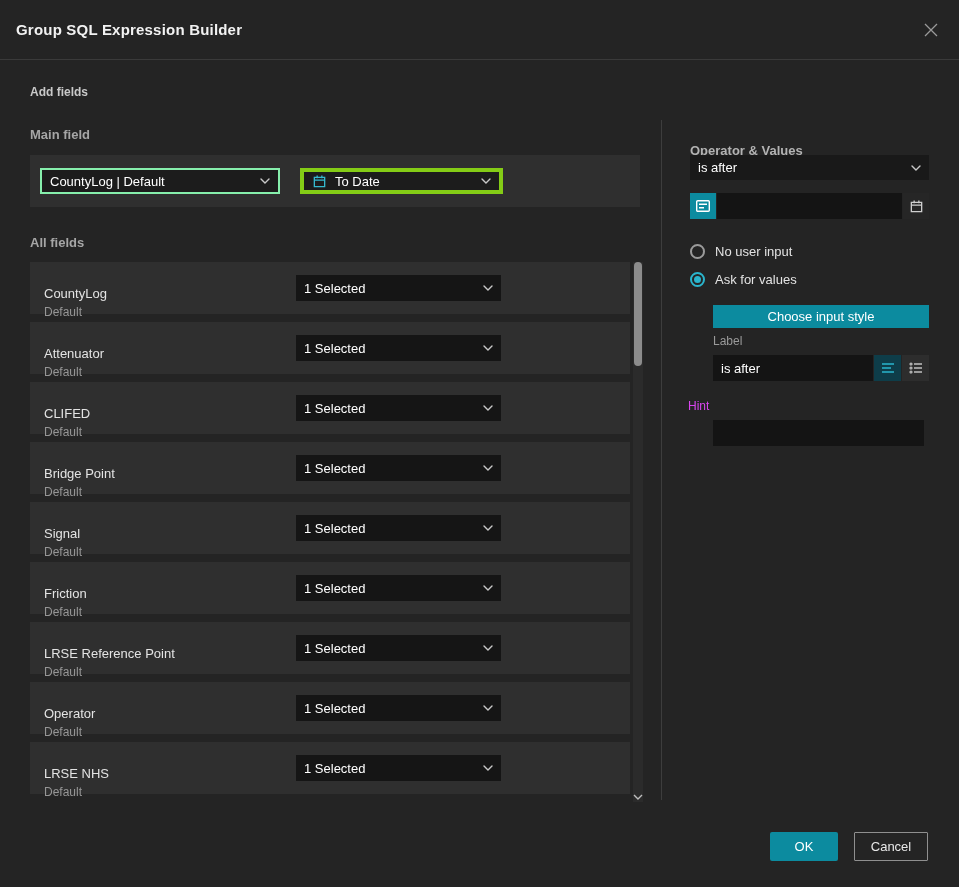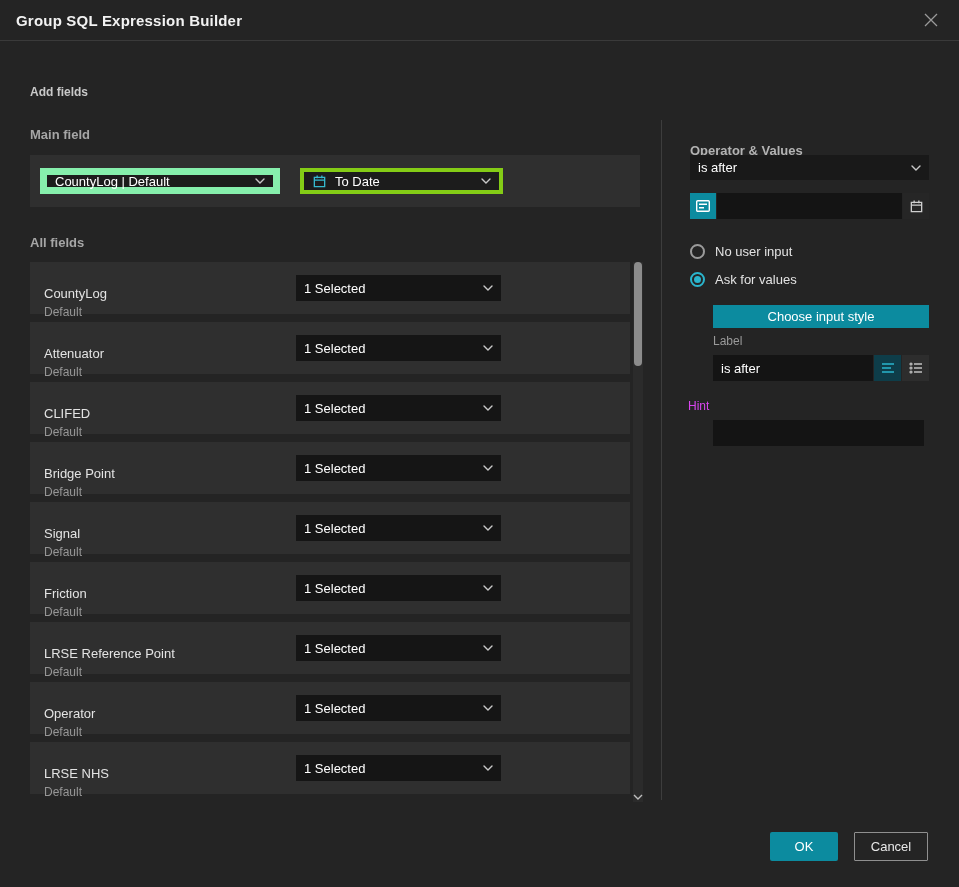--- a/index.html
+++ b/index.html
@@ -8,21 +8,21 @@
     --bg:#242424;
     --panel:#2f2f2f;
     --control:#161616;
   }
   *{box-sizing:border-box;}
   html,body{margin:0;padding:0;background:#1a1a1a;}
   body{font-family:"Liberation Sans","DejaVu Sans",sans-serif;}
   .dialog{position:relative;width:959px;height:887px;background:var(--bg);color:#e3e3e3;overflow:hidden;}
 
   
-  .titlebar{position:absolute;left:0;top:0;width:100%;height:41px;display:flex;align-items:center;
+  .titlebar{position:absolute;left:0;top:0;width:100%;height:60px;display:flex;align-items:center;
     justify-content:space-between;padding:0 16px;border-bottom:1px solid #3a3a3a;}
   .titlebar h1{margin:0;font-size:15px;font-weight:700;color:#f2f2f2;letter-spacing:.2px;}
   .close-btn{background:none;border:none;cursor:pointer;padding:4px;line-height:0;}
   .close-btn svg path{stroke:#9a9a9a;stroke-width:1.3;}
 
   
   .h-add{position:absolute;left:30px;top:85px;font-size:12px;font-weight:700;color:#c9c9c9;}
   .h-main{position:absolute;left:30px;top:127px;font-size:13px;font-weight:700;color:#a6a6a6;}
   .h-all{position:absolute;left:30px;top:235px;font-size:13px;font-weight:700;color:#a6a6a6;}
   .h-op{position:absolute;left:690px;top:127px;font-size:13px;font-weight:700;color:#b3b3b3;margin-top:16px;}
@@ -30,21 +30,21 @@
   
   .select{display:flex;align-items:center;height:26px;background:#1c1c1c;color:#fff;font-size:13px;
     padding:0 8px;gap:8px;cursor:pointer;}
   .select .sel-text{flex:1;white-space:nowrap;overflow:hidden;}
   .chev path{stroke:#c8c8c8;stroke-width:1.4;fill:none;stroke-linecap:round;}
   .cal path{fill:none;stroke:currentColor;stroke-width:1.4;}
 
   
   .main-panel{position:absolute;left:30px;top:155px;width:610px;height:52px;background:var(--panel);
     display:flex;align-items:center;gap:20px;padding-left:10px;}
-  .main-select{width:240px;border:7px solid #86efac;}
+  .main-select{width:240px;border:2px solid #86efac;}
   .date-select{width:203px;border:4px solid #84cc16;}
   .date-select .cal{color:#35bacf;flex:0 0 auto;}
 
   
   .list{position:absolute;left:30px;top:262px;width:600px;}
   .row{position:relative;height:52px;margin-bottom:8px;background:var(--panel);}
   .row-info{position:absolute;left:14px;top:24px;}
   .row-name{font-size:13px;color:#e3e3e3;}
   .row-sub{font-size:12px;color:#969696;margin-top:4px;}
   .row-select{position:absolute;left:266px;top:13px;width:205px;background:#151515;border:none;}

